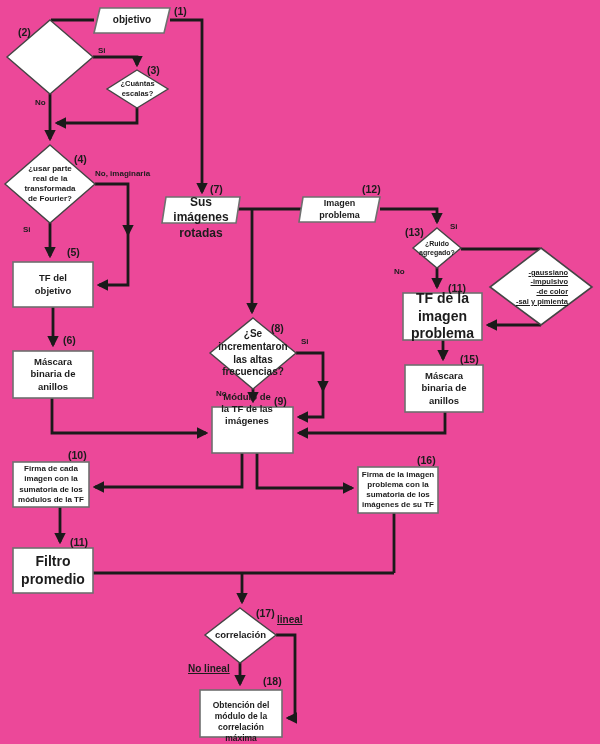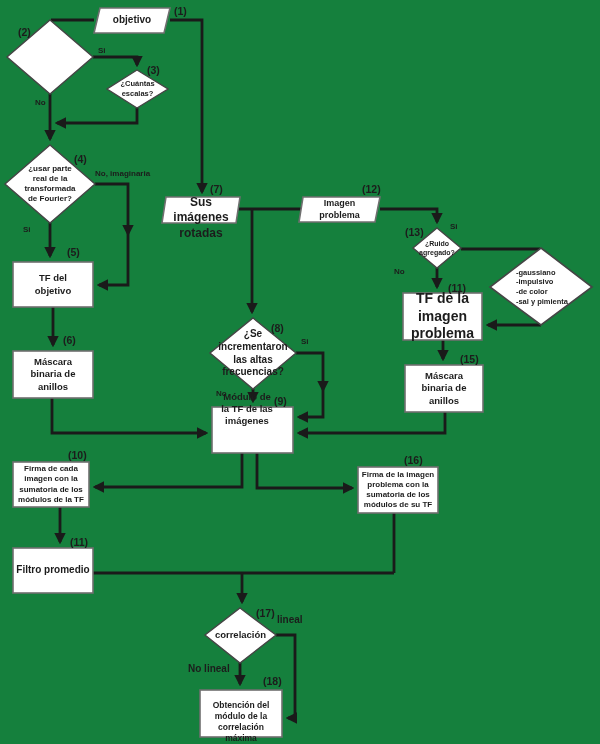--- a/index.html
+++ b/index.html
@@ -1,32 +1,32 @@
 <!DOCTYPE html>
 <html><head>
 <meta charset="utf-8">
 <style>
   html,body { margin:0; padding:0; background:#ffffff; }
   .stage {
-    position:relative; width:600px; height:744px; background:#15803d;
+    position:relative; width:600px; height:744px; background:#ec4899;
     font-family:"Liberation Sans", sans-serif; overflow:hidden;
   }
   .stage svg { position:absolute; left:0; top:0; }
   .lbl {
     position:absolute; font-weight:700; color:#1c1c1c;
     line-height:1.28; white-space:pre-line;
   }
   .node {
     display:flex; align-items:center; justify-content:center;
     text-align:center;
   }
-  .node.left { text-align:left; }
+  .node.left { text-align:right;text-decoration:underline; }
   .num  { font-size:10.5px; letter-spacing:0px; }
   .elbl { font-size:8px; white-space:nowrap; }
-  .elbl.big { font-size:10px; }
+  .elbl.big { font-size:10px;text-decoration:underline; }
 </style>
 </head>
 <body>
 
 <div class="stage">
 
   <svg width="600" height="744" viewBox="0 0 600 744">
     <defs>
       <marker id="ah" viewBox="0 0 10 10" refX="8" refY="5" markerWidth="4.2" markerHeight="4.2" orient="auto-start-reverse">
         <path d="M0,0 L10,5 L0,10 z" fill="#1a1a1a"></path>
@@ -108,34 +108,34 @@
 incrementaron
 las altas
 frecuencias?</div>
   <div class="lbl node" style="left:212px;top:386px;width:70px;height:46px;font-size:9.5px">Módulo de
 la TF de las
 imágenes</div>
   <div class="lbl node" style="left:13px;top:462px;width:76px;height:45px;font-size:8px">Firma de cada
 imagen con la
 sumatoria de los
 módulos de la TF</div>
-  <div class="lbl node" style="left:13px;top:548px;width:80px;height:45px;font-size:10px">Filtro promedio</div>
+  <div class="lbl node" style="left:13px;top:548px;width:80px;height:45px;font-size:14px">Filtro promedio</div>
   <div class="lbl node" style="left:299px;top:197px;width:81px;height:25px;font-size:9px">Imagen
 problema</div>
   <div class="lbl node" style="left:413px;top:229px;width:48px;height:39px;font-size:7px">¿Ruido
 agregado?</div>
   <div class="lbl node" style="left:403px;top:293px;width:79px;height:47px;font-size:14px">TF de la imagen
 problema</div>
   <div class="lbl node" style="left:405px;top:365px;width:78px;height:47px;font-size:9.5px">Máscara
 binaria de
 anillos</div>
   <div class="lbl node" style="left:358px;top:467px;width:80px;height:46px;font-size:8px">Firma de la imagen
 problema con la
 sumatoria de los
-módulos de su TF</div>
+imágenes de su TF</div>
   <div class="lbl node" style="left:205px;top:609px;width:71px;height:53px;font-size:9.5px">correlación</div>
   <div class="lbl node" style="left:200px;top:690px;width:82px;height:64px;font-size:8.5px">Obtención del
 módulo de la
 correlación
 máxima</div>
   <div class="lbl node left" style="left:496px;top:250px;width:92px;height:74px;font-size:7.5px">-gaussiano
 -impulsivo
 -de color
 -sal y pimienta</div>
 
@@ -147,21 +147,21 @@
   <div class="lbl num" style="left:63px;top:334px">(6)</div>
   <div class="lbl num" style="left:210px;top:183px">(7)</div>
   <div class="lbl num" style="left:271px;top:322px">(8)</div>
   <div class="lbl num" style="left:274px;top:395px">(9)</div>
   <div class="lbl num" style="left:68px;top:449px">(10)</div>
   <div class="lbl num" style="left:70px;top:536px">(11)</div>
   <div class="lbl num" style="left:362px;top:183px">(12)</div>
   <div class="lbl num" style="left:405px;top:226px">(13)</div>
   <div class="lbl num" style="left:448px;top:282px">(11)</div>
   <div class="lbl num" style="left:460px;top:353px">(15)</div>
-  <div class="lbl num" style="left:404px;top:454px">(16)</div>
+  <div class="lbl num" style="left:417px;top:454px">(16)</div>
   <div class="lbl num" style="left:256px;top:607px">(17)</div>
   <div class="lbl num" style="left:263px;top:675px">(18)</div>
 
   <div class="lbl elbl" style="left:98px;top:46px">Si</div>
   <div class="lbl elbl" style="left:35px;top:98px">No</div>
   <div class="lbl elbl" style="left:95px;top:169px">No, imaginaria</div>
   <div class="lbl elbl" style="left:23px;top:225px">Si</div>
   <div class="lbl elbl" style="left:301px;top:337px">Si</div>
   <div class="lbl elbl" style="left:216px;top:389px">No</div>
   <div class="lbl elbl" style="left:450px;top:222px">Si</div>

